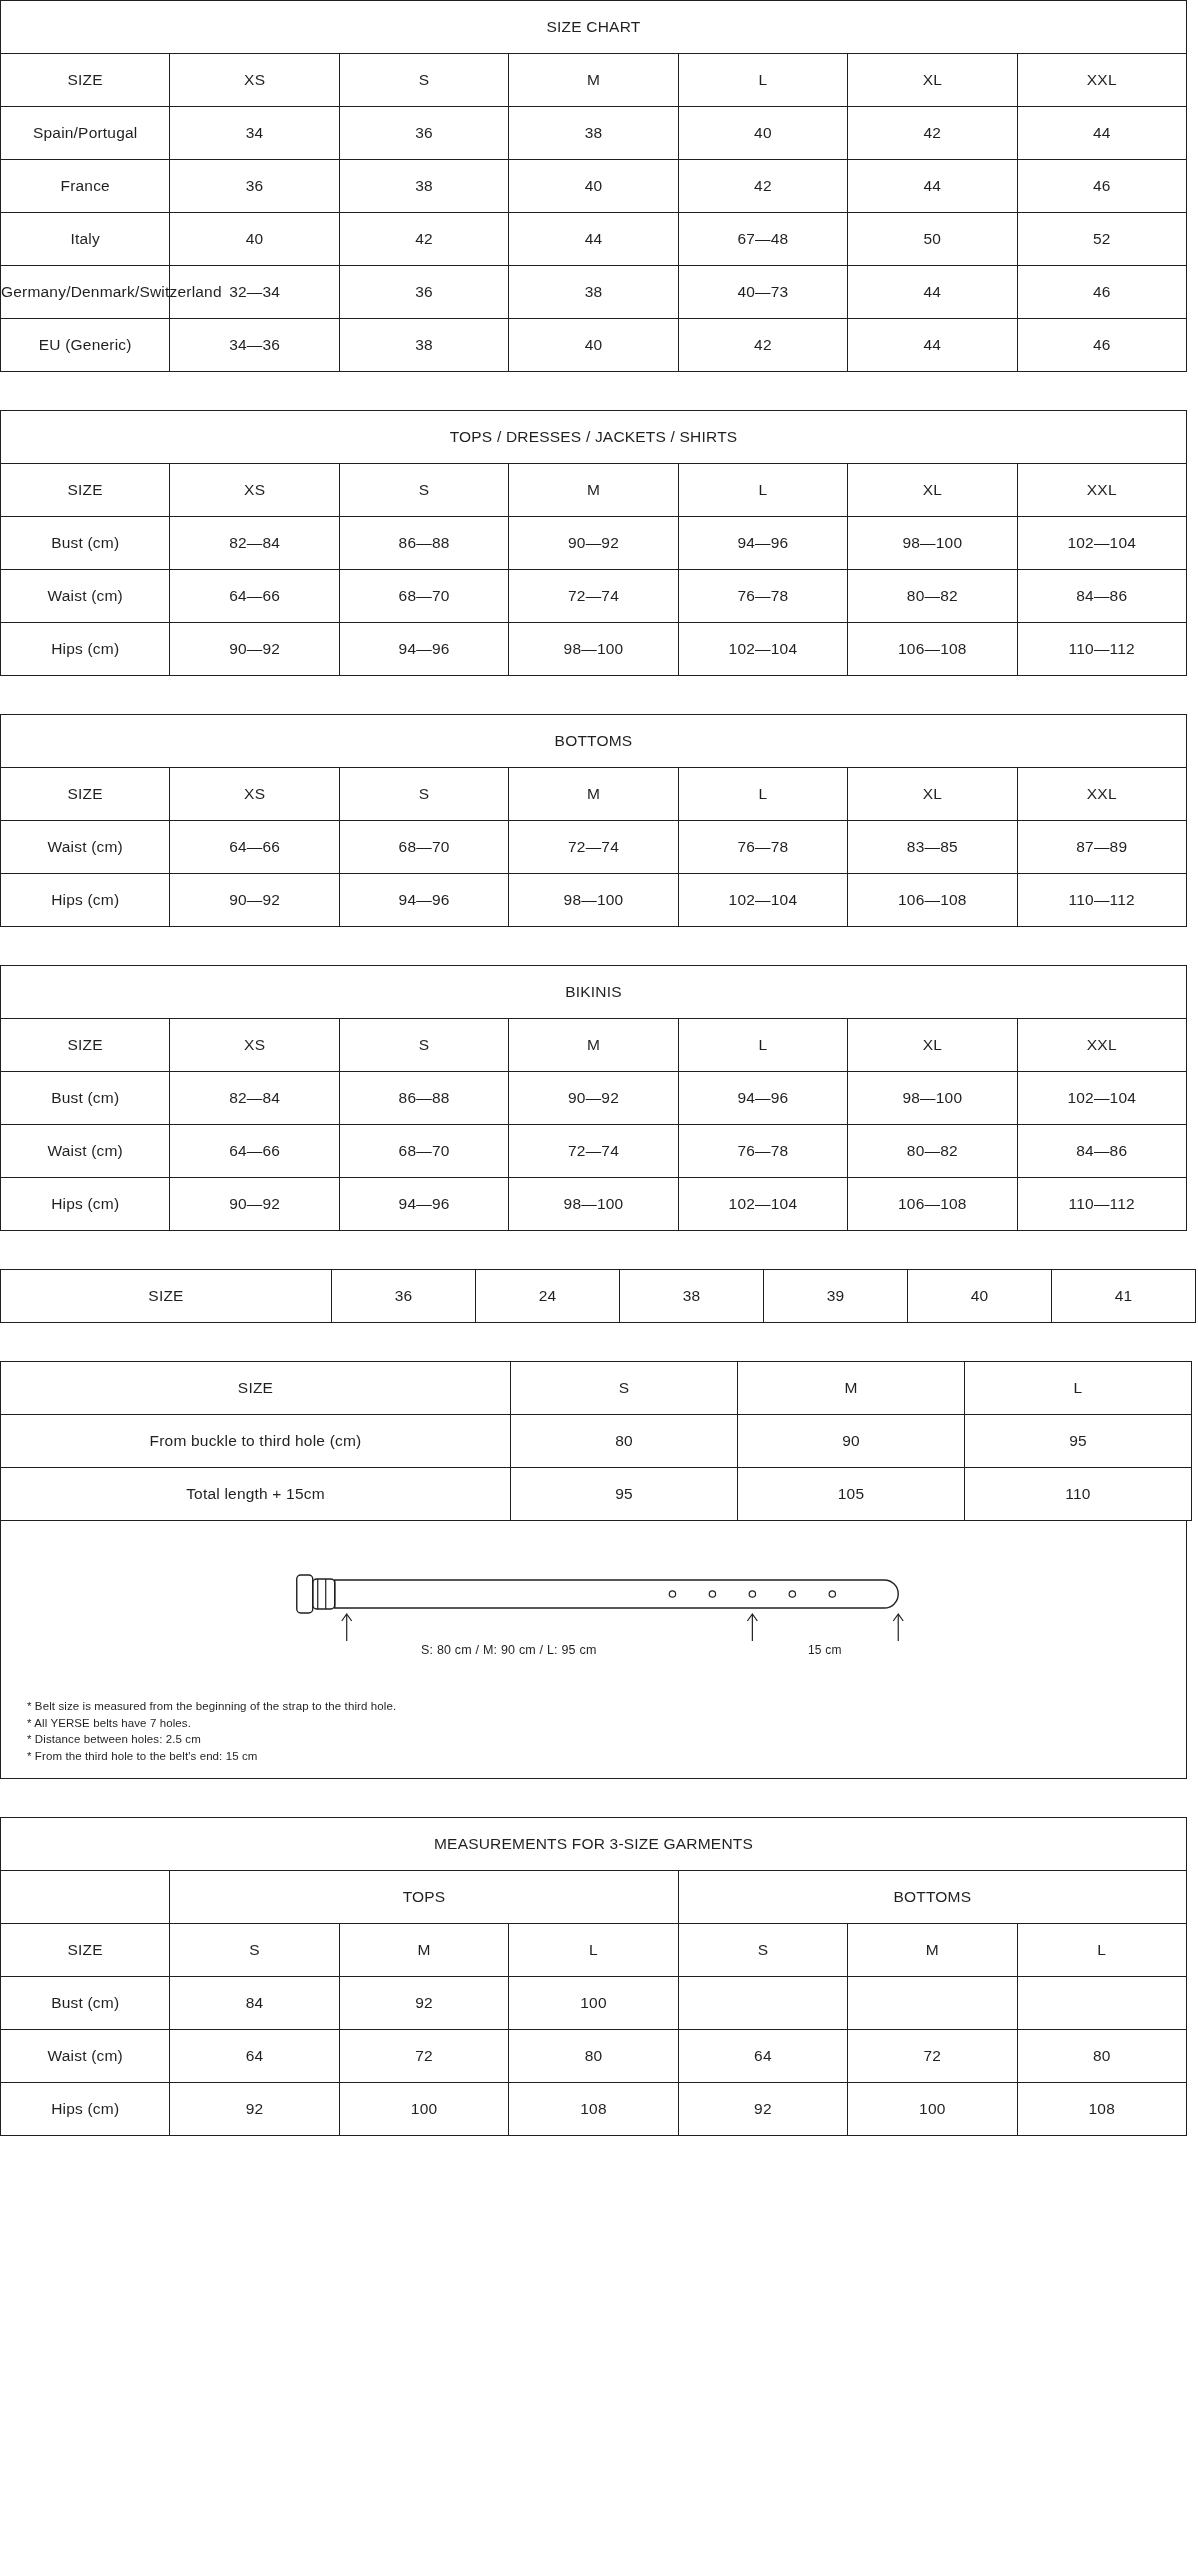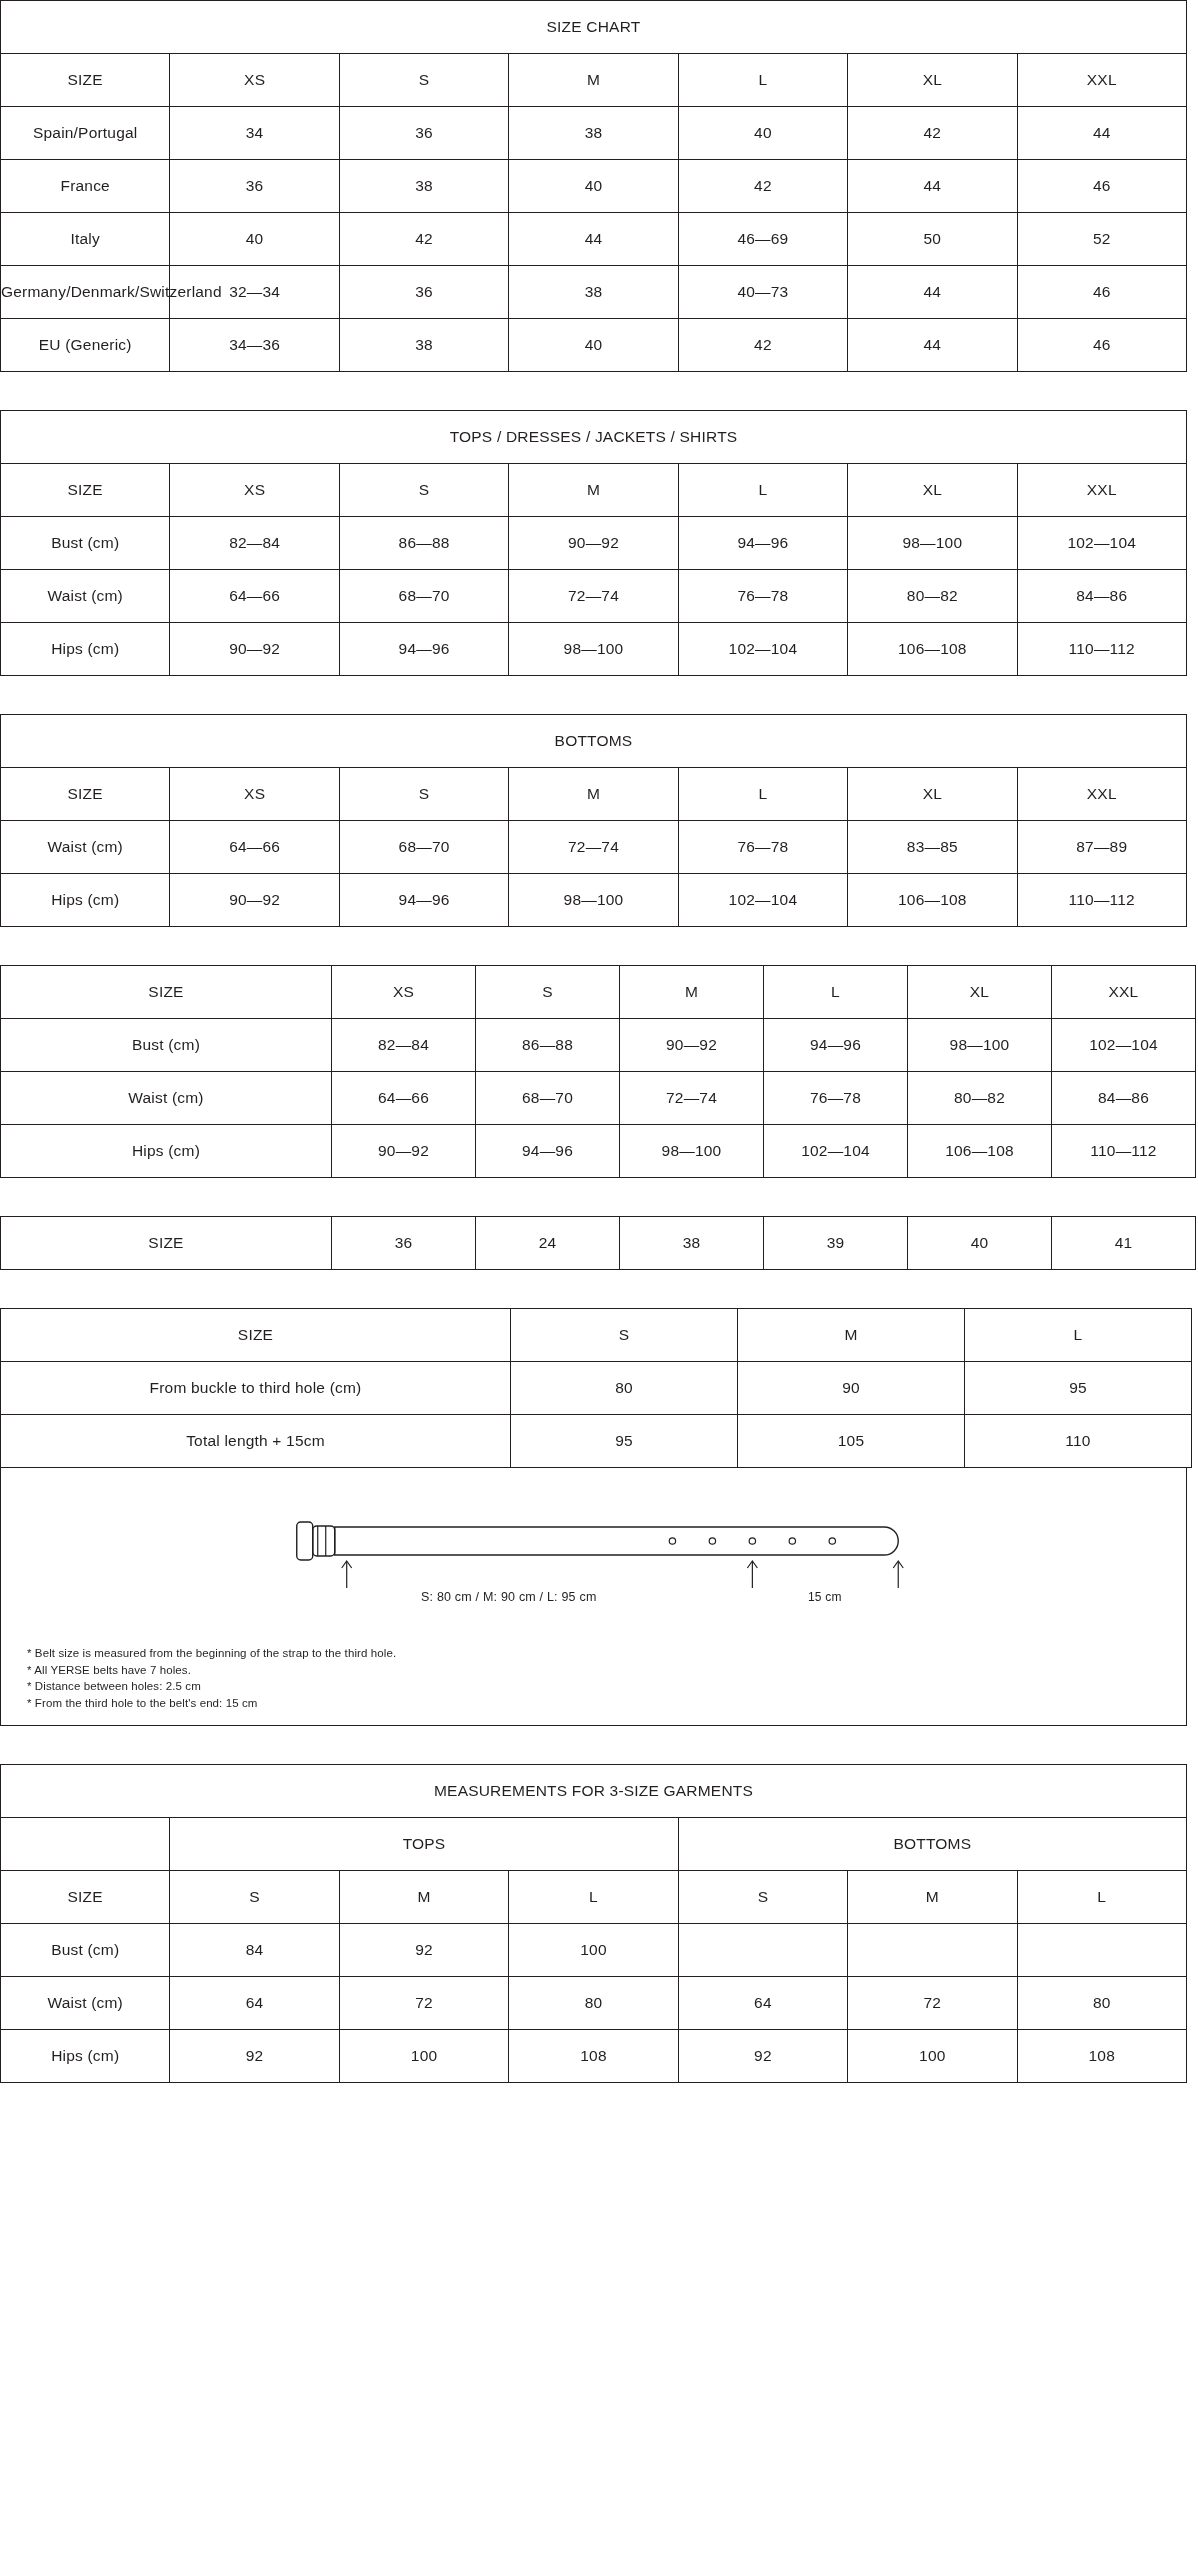--- a/index.html
+++ b/index.html
@@ -145,21 +145,21 @@
       <td>40</td>
       <td>42</td>
       <td>44</td>
       <td>46</td>
     </tr>
     <tr>
       <td class="label">Italy</td>
       <td>40</td>
       <td>42</td>
       <td>44</td>
-      <td>46—69</td>
+      <td>67—48</td>
       <td>50</td>
       <td>52</td>
     </tr>
     <tr>
       <td class="label">Germany/Denmark/Switzerland</td>
       <td>32—34</td>
       <td>36</td>
       <td>38</td>
       <td>40—73</td>
       <td>44</td>
@@ -257,20 +257,23 @@
       <td>106—108</td>
       <td>110—112</td>
     </tr>
   </tbody>
     </table>
 
   <div class="gap"></div>
 
   <table class="chart">
     <tbody>
+        <tr class="section-title">
+      <td colspan="7">BIKINIS</td>
+    </tr>
     <tr class="row-head">
       <td class="rowlabel-bold" style="width:330px">SIZE</td>
       <td style="width:143px">XS</td>
       <td style="width:143px">S</td>
       <td style="width:143px">M</td>
       <td style="width:143px">L</td>
       <td style="width:143px">XL</td>
       <td style="width:143px">XXL</td>
     </tr>
     <tr>

